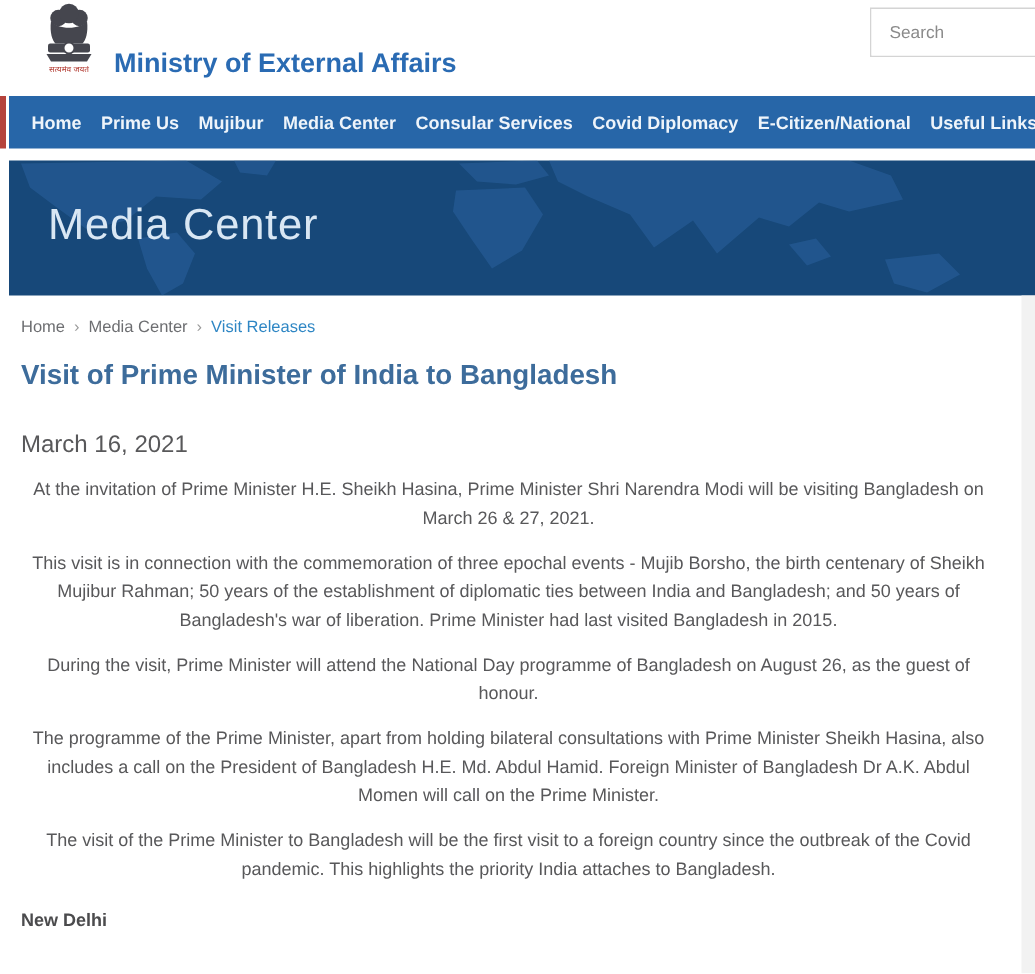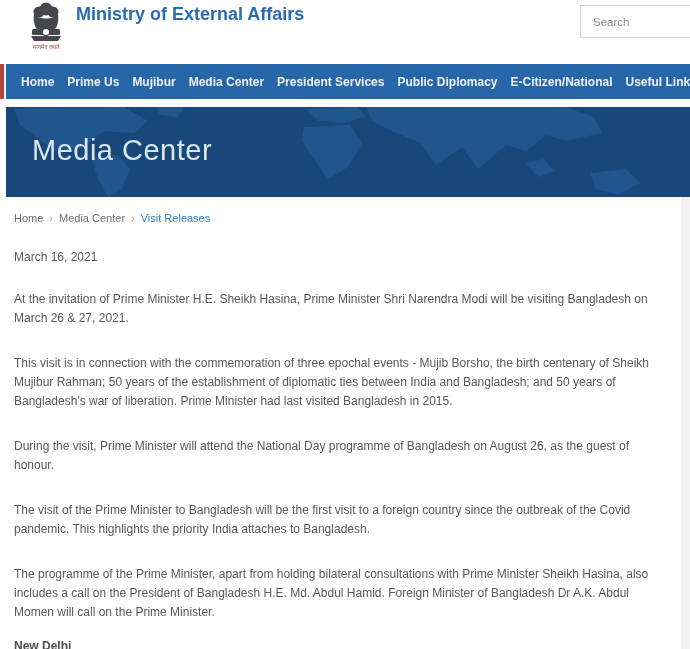--- a/index.html
+++ b/index.html
@@ -14,21 +14,21 @@
 
   
   .site-header { position:absolute; top:0; left:0; right:0; height:63px; background:#fff; }
   .emblem { position:absolute; left:25px; top:0; width:42px; height:56px; text-align:center; }
   .emblem svg { display:block; margin:0 auto; }
   .emblem-caption {
     font-size:5.5px; color:#b23a31; line-height:6px; letter-spacing:0; white-space:nowrap;
     overflow:hidden; width:42px;
   }
   .brand { position:absolute; left:76px; top:3px; }
-  .brand-title { font-size:18px; font-weight:bold; color:#2a6bb3; line-height:22px; }
+  .brand-title { font-size:18px; font-weight:bold; color:#2a6bb3; line-height:22px;margin-top:28px; }
   .brand-sub { font-size:12.5px; color:#6b6c6f; line-height:17px; margin-top:2px; }
   .search-box {
     position:absolute; left:580px; top:5px; width:130px; height:33px;
     border:1px solid #d4d4d4; background:#fff;
   }
   .search-box input {
     border:0; outline:none; width:100%; height:100%; padding:0 12px;
     font-family:"Liberation Sans", sans-serif; font-size:11.5px; color:#555;
   }
   .search-box input::placeholder { color:#8a8a8a; opacity:1; }
@@ -60,22 +60,22 @@
 
   
   .content { position:absolute; left:14px; top:197px; width:650px; }
   .breadcrumb { padding-top:15px; font-size:11px; color:#6d6e71; }
   .breadcrumb .crumb { cursor:pointer; }
   .breadcrumb .sep { color:#9a9a9a; margin:0 6px; font-size:11px; }
   .breadcrumb .crumb.active { color:#2e86c4; }
   .article-title {
     margin-top:14px; font-size:18.5px; font-weight:bold; color:#3d6c9b; line-height:24px;
   }
-  .article-date { margin-top:26px; font-size:12px; color:#58585a; }
-  .article p { margin-top:26px; font-size:12px; line-height:19px; color:#58585a; }
+  .article-date { margin-top:26px; font-size:16px; color:#58585a; }
+  .article p { margin-top:11px; font-size:12px; line-height:19px; color:#58585a;text-align:center; }
   .signoff { margin-top:15px; font-size:12px; line-height:19px; color:#4d4d4f; }
   .signoff .place { font-weight:bold; color:#4b4b4d; }
 </style>
 </head>
 <body>
 
 <div class="site-header">
   <div class="emblem">
     <svg width="38" height="44" viewBox="0 0 38 44">
       <g fill="#45464e">
@@ -98,22 +98,22 @@
     <input type="text" placeholder="Search" style="">
   </div>
 </div>
 
 <div class="nav-accent-strip"></div>
 <div class="navbar">
   <span class="nav-item">Home</span>
   <span class="nav-item">Prime Us</span>
   <span class="nav-item">Mujibur</span>
   <span class="nav-item">Media Center</span>
-  <span class="nav-item">President Services</span>
-  <span class="nav-item">Public Diplomacy</span>
+  <span class="nav-item">Consular Services</span>
+  <span class="nav-item">Covid Diplomacy</span>
   <span class="nav-item">E-Citizen/National</span>
   <span class="nav-item">Useful Links</span>
 
 </div>
 
 <div class="page-banner">
   <svg class="map" viewBox="0 0 684 90" preserveAspectRatio="none">
     <g fill="#235890" fill-opacity="0.85">
 
       <path d="M8,2 L118,0 L142,14 L128,26 L98,24 L78,40 L52,46 L30,30 L14,18 Z"></path>
@@ -138,27 +138,28 @@
 
 <div class="scroll-strip"></div>
 
 <div class="content">
 
   <div class="breadcrumb">
     <span class="crumb">Home</span><span class="sep">›</span><span class="crumb">Media Center</span><span class="sep">›</span><span class="crumb active">Visit Releases</span>
   </div>
 
   <div class="article">
+    <div class="article-title">Visit of Prime Minister of India to Bangladesh</div>
     <div class="article-date">March 16, 2021</div>
 
     <p>At the invitation of Prime Minister H.E. Sheikh Hasina, Prime Minister Shri Narendra Modi will be visiting Bangladesh on March 26 &amp; 27, 2021.</p>
     <p>This visit is in connection with the commemoration of three epochal events - Mujib Borsho, the birth centenary of Sheikh Mujibur Rahman; 50 years of the establishment of diplomatic ties between India and Bangladesh; and 50 years of Bangladesh's war of liberation. Prime Minister had last visited Bangladesh in 2015.</p>
     <p>During the visit, Prime Minister will attend the National Day programme of Bangladesh on August 26, as the guest of honour.</p>
+    <p>The programme of the Prime Minister, apart from holding bilateral consultations with Prime Minister Sheikh Hasina, also includes a call on the President of Bangladesh H.E. Md. Abdul Hamid. Foreign Minister of Bangladesh Dr A.K. Abdul Momen will call on the Prime Minister.</p>
     <p>The visit of the Prime Minister to Bangladesh will be the first visit to a foreign country since the outbreak of the Covid pandemic. This highlights the priority India attaches to Bangladesh.</p>
-    <p>The programme of the Prime Minister, apart from holding bilateral consultations with Prime Minister Sheikh Hasina, also includes a call on the President of Bangladesh H.E. Md. Abdul Hamid. Foreign Minister of Bangladesh Dr A.K. Abdul Momen will call on the Prime Minister.</p>
 
     <div class="signoff">
       <div class="place">New Delhi</div>
 
     </div>
   </div>
 
 </div>
 
 </body></html>

